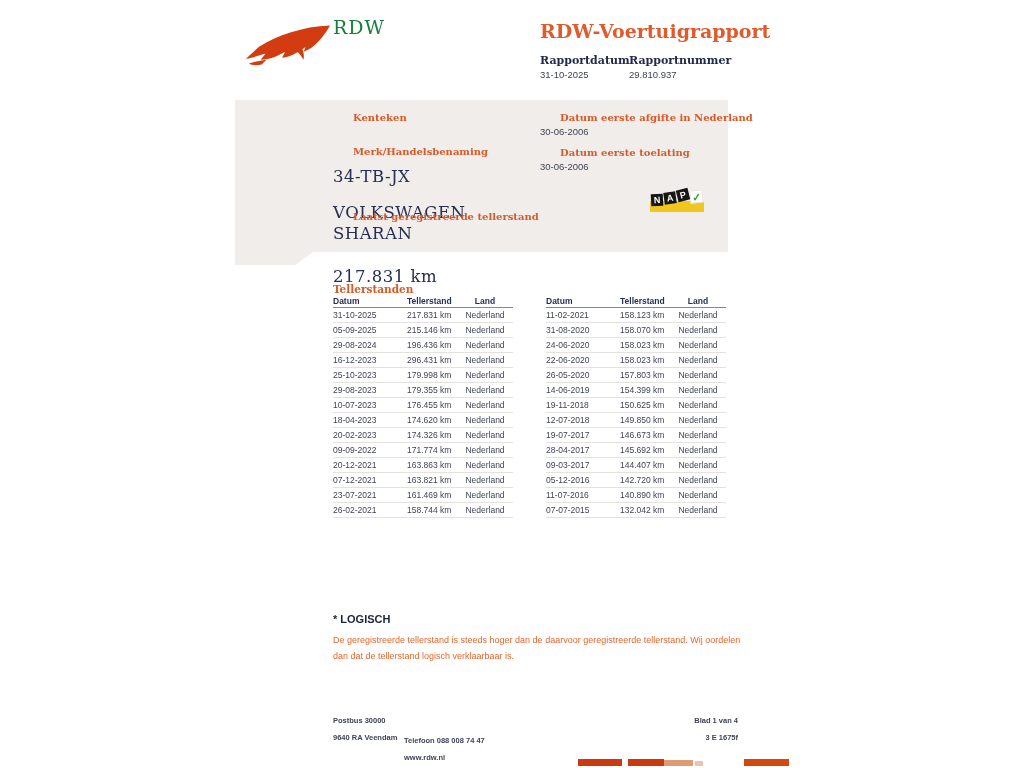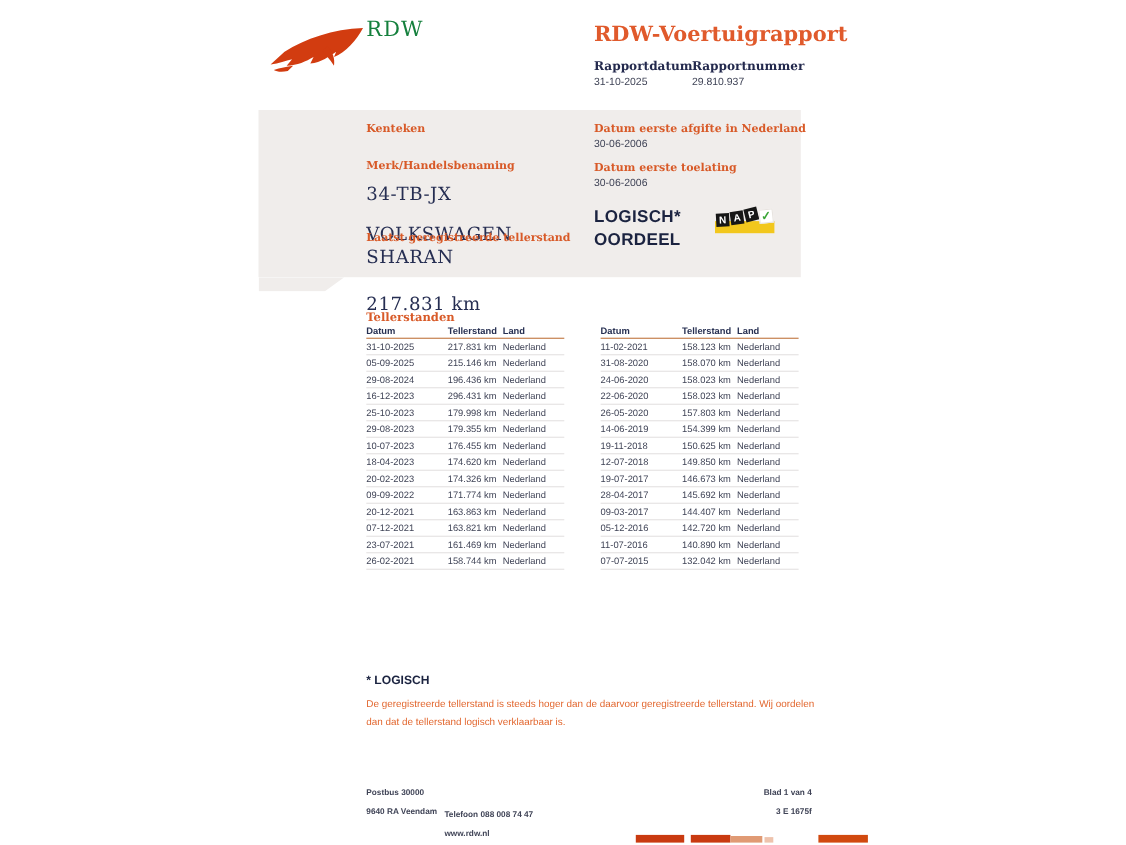--- a/index.html
+++ b/index.html
@@ -17,21 +17,21 @@
                font-weight:bold; font-size:19px; color:#e05a2c; }
   .meta-label { position:absolute; top:54px; font-family:"DejaVu Serif",serif;
                 font-weight:bold; font-size:11px; color:#23294d; }
   .meta-value { position:absolute; top:69px; font-size:9.5px; color:#3f4356; }
 
   
   .panel { position:absolute; left:235px; top:100px; width:493px; height:152px; background:#f0edeb; }
   .panel-notch { position:absolute; left:235px; top:252px; width:78px; height:13px; background:#f0edeb;
                  clip-path:polygon(0 0,100% 0,77% 100%,0 100%); }
   .olabel { position:absolute; font-family:"DejaVu Serif",serif; font-weight:bold;
-            font-size:10px; color:#d85a28; }
+            font-size:10px; color:#d85a28;margin-left:20px; }
   .bigval { position:absolute; font-family:"DejaVu Serif",serif; font-size:16.5px;
             color:#262e52; letter-spacing:0.5px; white-space:pre-line;margin-top:43px; }
   .smallval { position:absolute; font-size:9.5px; color:#3f4356; }
   .oordeel { position:absolute; left:540px; top:187px; font-weight:bold; font-size:15.5px;
              line-height:21px; color:#1b2340; letter-spacing:0.3px; white-space:pre-line; }
 
   
   .nap { position:absolute; left:649px; top:185px; width:58px; height:28px; }
   .nap-bar { position:absolute; left:1px; bottom:1px; width:54px; height:11px; background:#f2c71d; }
   .tile { position:absolute; width:12px; height:12px; background:#161616; color:#ffffff;
@@ -45,21 +45,21 @@
 
   
   .section-title { position:absolute; left:333px; top:283px; font-family:"DejaVu Serif",serif;
                    font-weight:bold; font-size:10.5px; color:#d85a28; }
   .mtable { position:absolute; top:295px; width:180px; font-size:8.5px; color:#3f4356; }
   .mtable.left  { left:333px; }
   .mtable.right { left:546px; }
   .mhead { display:flex; align-items:flex-end; height:13px; padding-bottom:1px;
            font-weight:bold; color:#273052; border-bottom:1px solid #c0763f; }
   .mrow  { display:flex; align-items:center; height:15px; border-bottom:1px solid #e4e1e1; }
-  .c1 { width:74px; } .c2 { flex:1; } .c3 { width:56px; text-align:left; }
+  .c1 { width:74px; } .c2 { flex:1; } .c3 { width:56px; text-align:center; }
 
   
   .fn-head { position:absolute; left:333px; top:613px; font-weight:bold; font-size:11px; color:#1b2340; }
   .fn-body { position:absolute; left:333px; top:633px; width:408px; font-size:9px;
              line-height:15.5px; color:#e2672f; }
 
   
   .foot { position:absolute; font-size:7.5px; font-weight:bold; color:#3f4356; }
   .f-r1 { top:716px; } .f-r2 { top:733px; }
   .f-c1 { left:333px; } .f-c2 { left:404px;margin-top:20px; }
@@ -101,22 +101,20 @@
   <div class="olabel" style="left:333px;top:146px;">Merk/Handelsbenaming</div>
   <div class="bigval" style="left:333px;top:159px;line-height:21px;">VOLKSWAGEN
 SHARAN</div>
   <div class="olabel" style="left:333px;top:211px;">Laatst geregistreerde tellerstand</div>
   <div class="bigval" style="left:333px;top:224px;">217.831 km</div>
 
   <div class="olabel" style="left:540px;top:112px;">Datum eerste afgifte in Nederland</div>
   <div class="smallval" style="left:540px;top:126px;">30-06-2006</div>
   <div class="olabel" style="left:540px;top:147px;">Datum eerste toelating</div>
   <div class="smallval" style="left:540px;top:161px;">30-06-2006</div>
-  <div class="oordeel">LOGISCH*
-OORDEEL</div>
 
   <div class="nap">
     <span class="nap-bar"></span>
     <span class="tile t-n">N</span>
     <span class="tile t-a">A</span>
     <span class="tile t-p">P</span>
     <span class="tile t-check">✓</span>
   </div>
 
   <div class="section-title">Tellerstanden</div>

